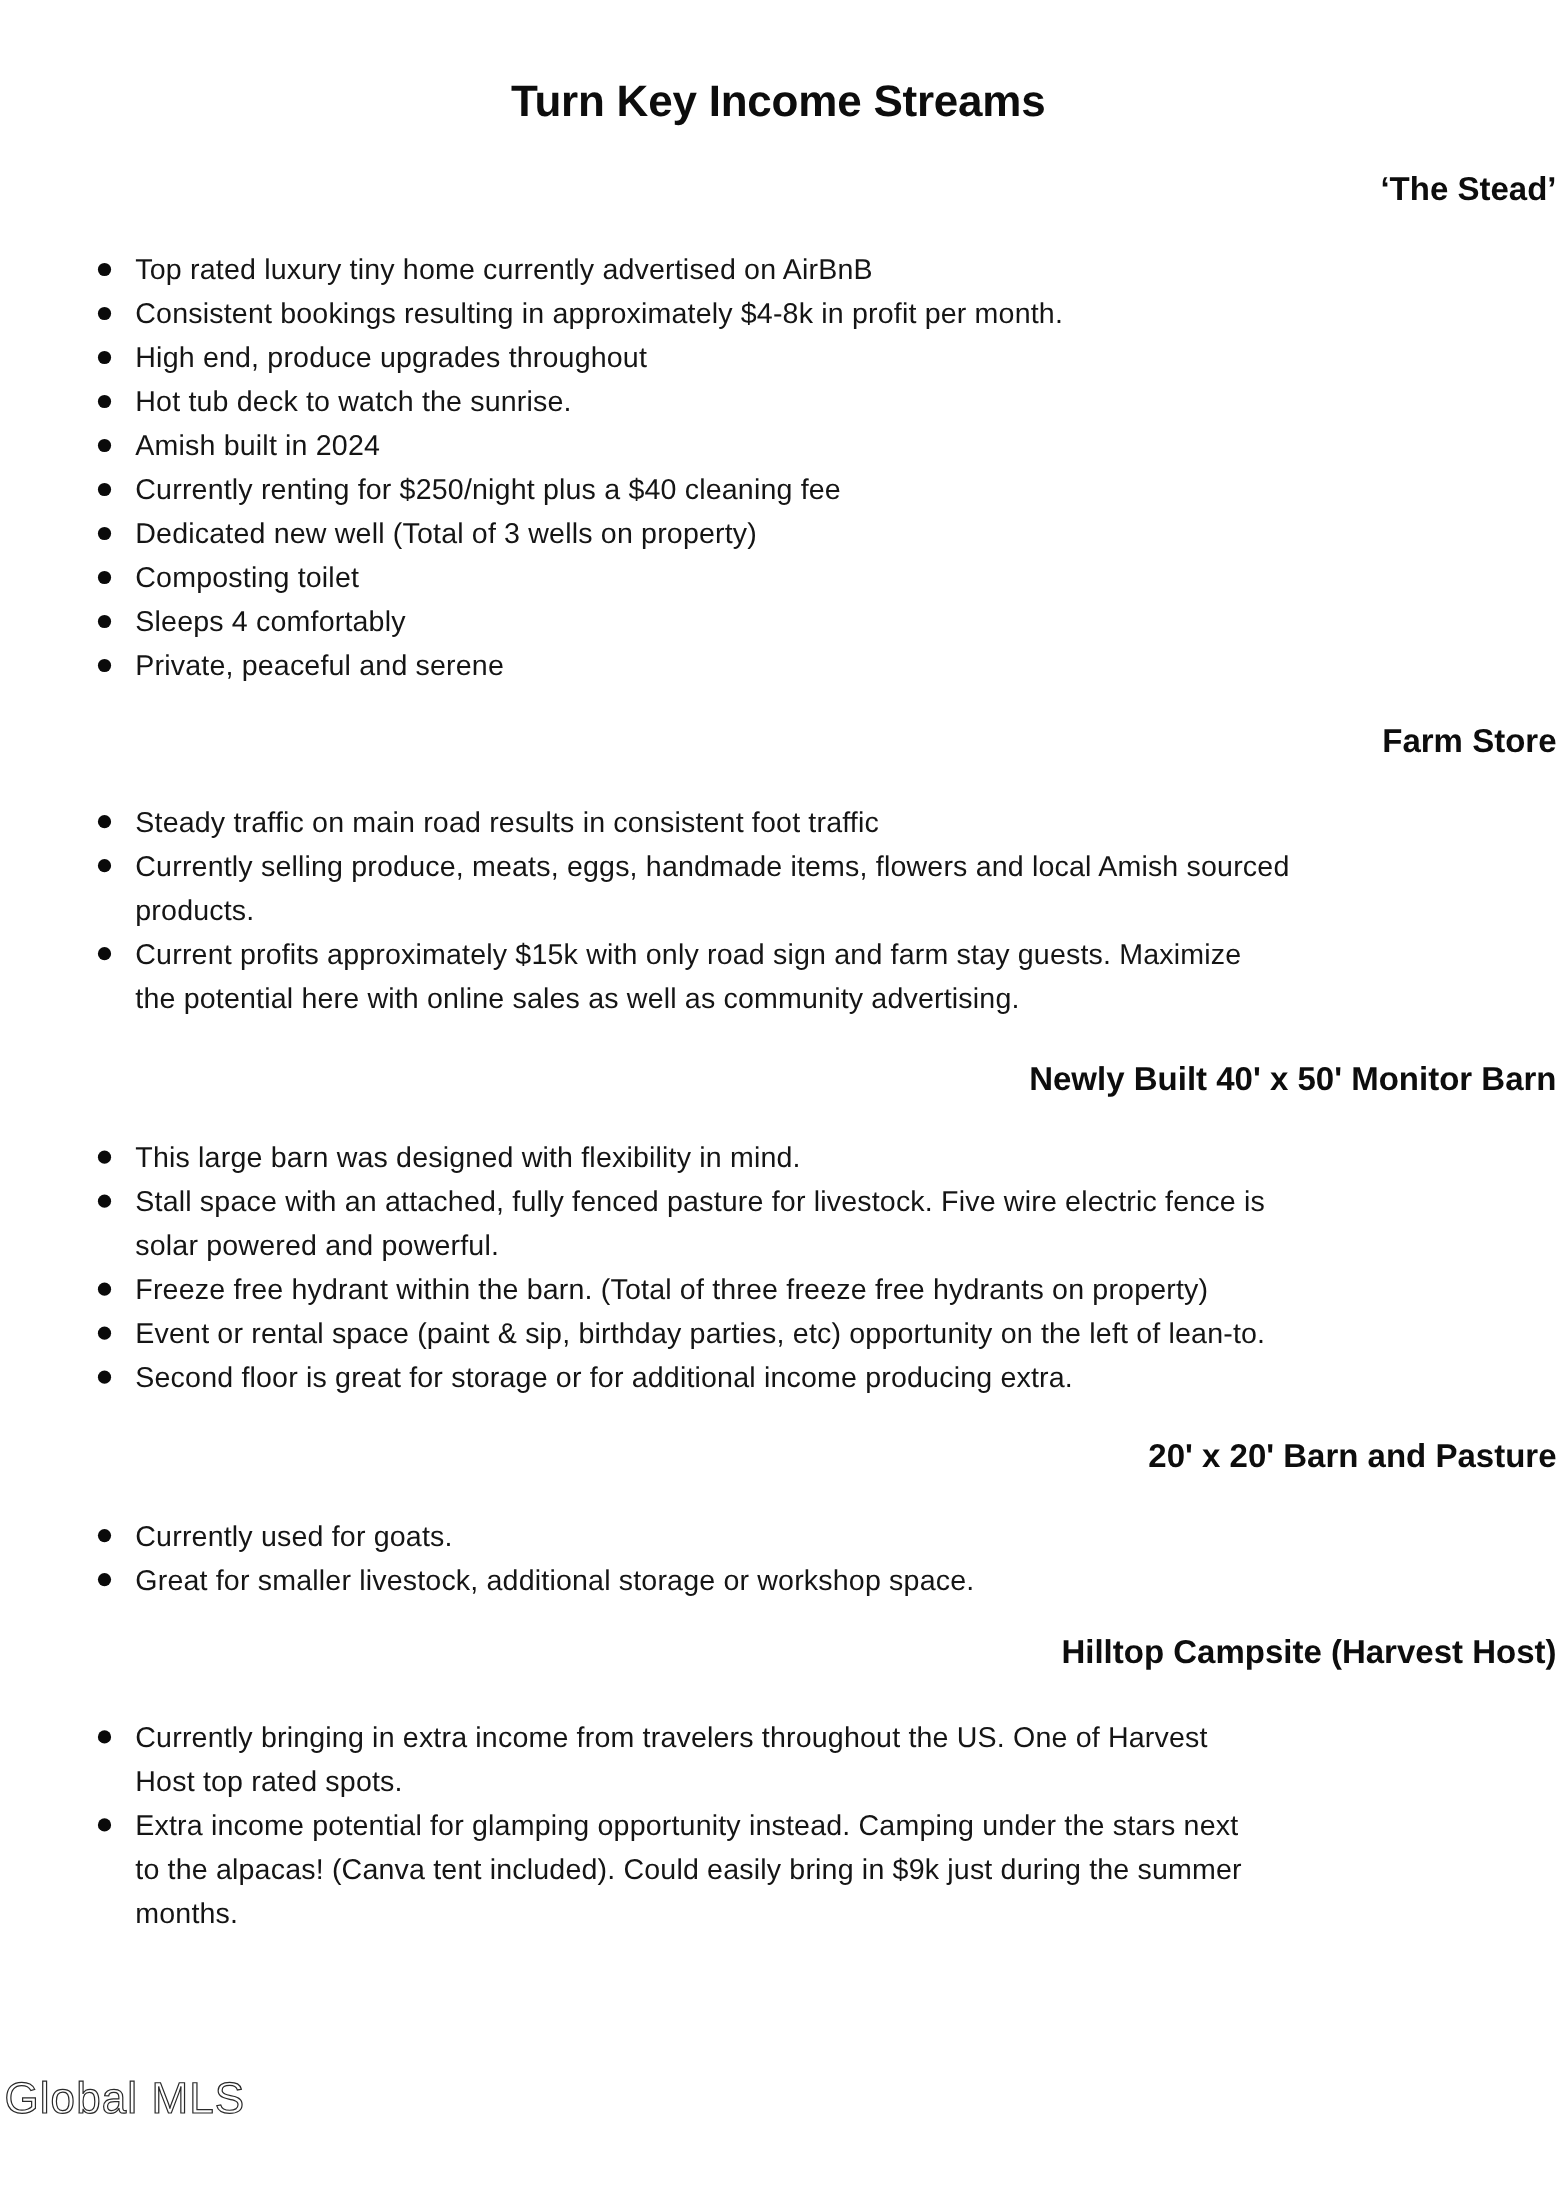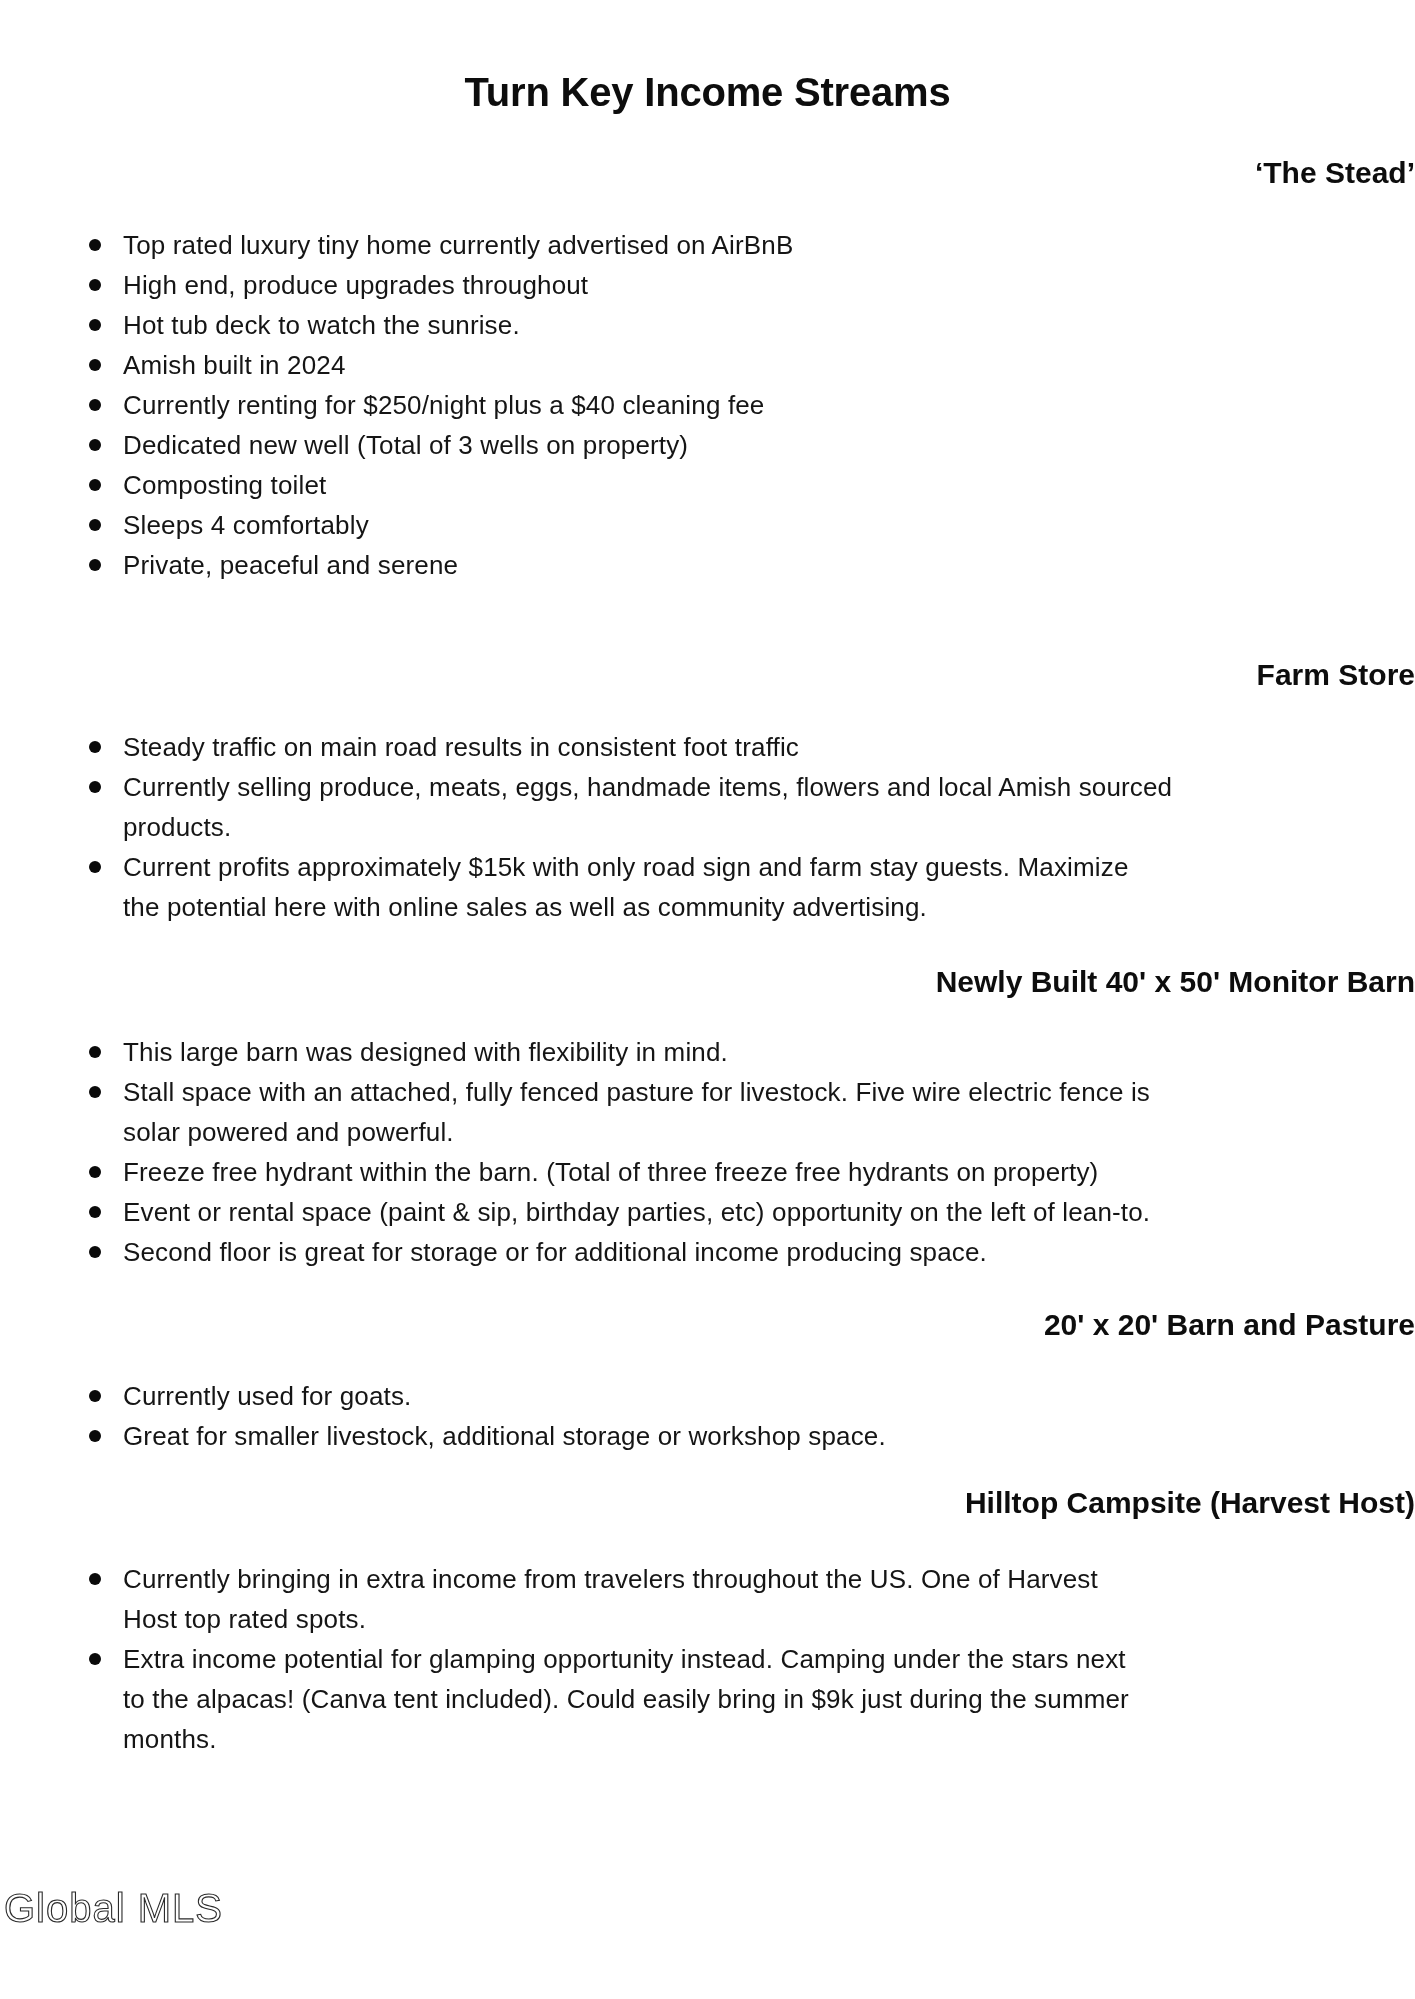--- a/index.html
+++ b/index.html
@@ -96,20 +96,24 @@
   <h1 class="doc-title">Turn Key Income Streams</h1>
 
   <h2 class="section-heading" style="top:153px;">‘The Stead’</h2>
   <ul class="bullet-list" style="top:225px;">
     <li class="bullet-item">
         <span class="bullet-dot"></span>
         <span class="bullet-line">Top rated luxury tiny home currently advertised on AirBnB</span>
       </li>
     <li class="bullet-item">
         <span class="bullet-dot"></span>
+        <span class="bullet-line">Consistent bookings resulting in approximately $4-8k in profit per month.</span>
+      </li>
+    <li class="bullet-item">
+        <span class="bullet-dot"></span>
         <span class="bullet-line">High end, produce upgrades throughout</span>
       </li>
     <li class="bullet-item">
         <span class="bullet-dot"></span>
         <span class="bullet-line">Hot tub deck to watch the sunrise.</span>
       </li>
     <li class="bullet-item">
         <span class="bullet-dot"></span>
         <span class="bullet-line">Amish built in 2024</span>
       </li>
@@ -167,21 +171,21 @@
     <li class="bullet-item">
         <span class="bullet-dot"></span>
         <span class="bullet-line">Freeze free hydrant within the barn. (Total of three freeze free hydrants on property)</span>
       </li>
     <li class="bullet-item">
         <span class="bullet-dot"></span>
         <span class="bullet-line">Event or rental space (paint &amp; sip, birthday parties, etc) opportunity on the left of lean-to.</span>
       </li>
     <li class="bullet-item">
         <span class="bullet-dot"></span>
-        <span class="bullet-line">Second floor is great for storage or for additional income producing space.</span>
+        <span class="bullet-line">Second floor is great for storage or for additional income producing extra.</span>
       </li>
   </ul>
 
   <h2 class="section-heading" style="top:1305px;">20' x 20' Barn and Pasture</h2>
   <ul class="bullet-list" style="top:1376px;">
     <li class="bullet-item">
         <span class="bullet-dot"></span>
         <span class="bullet-line">Currently used for goats.</span>
       </li>
     <li class="bullet-item">

